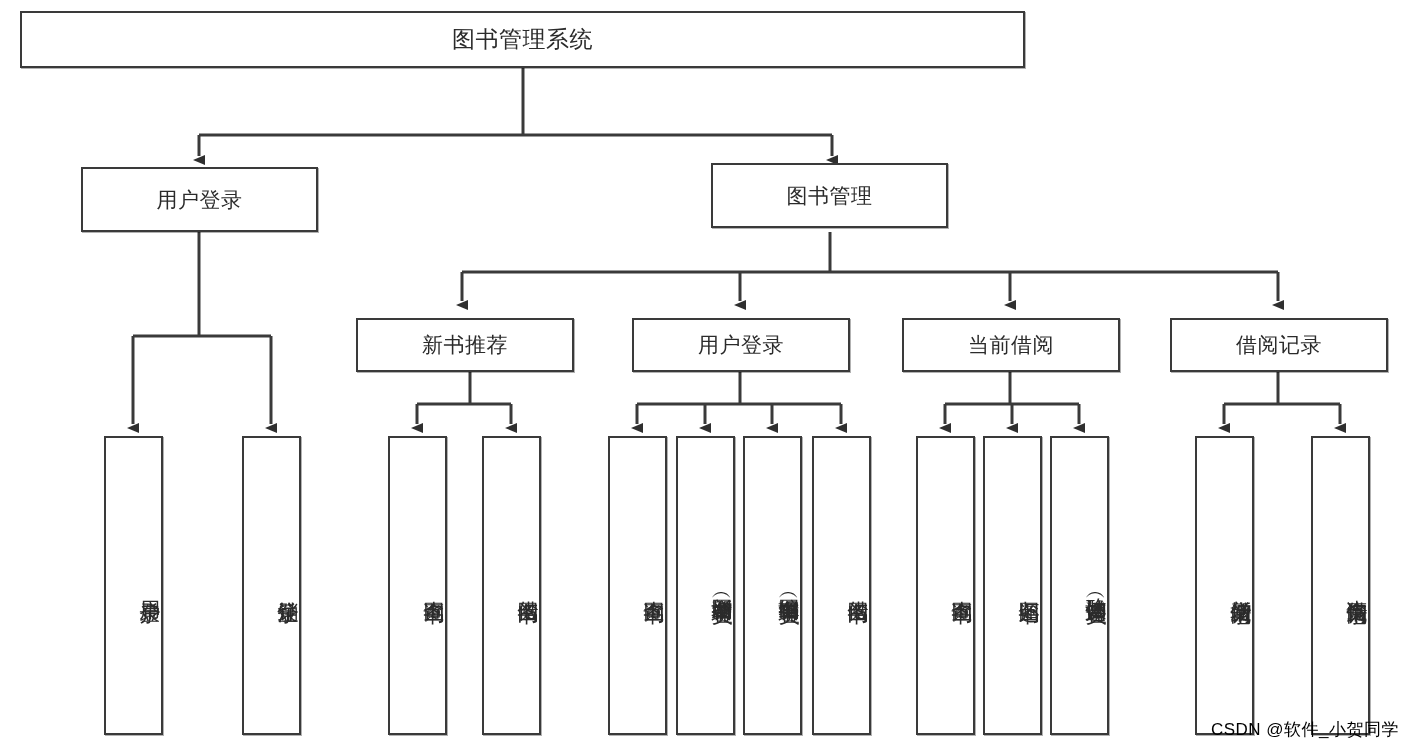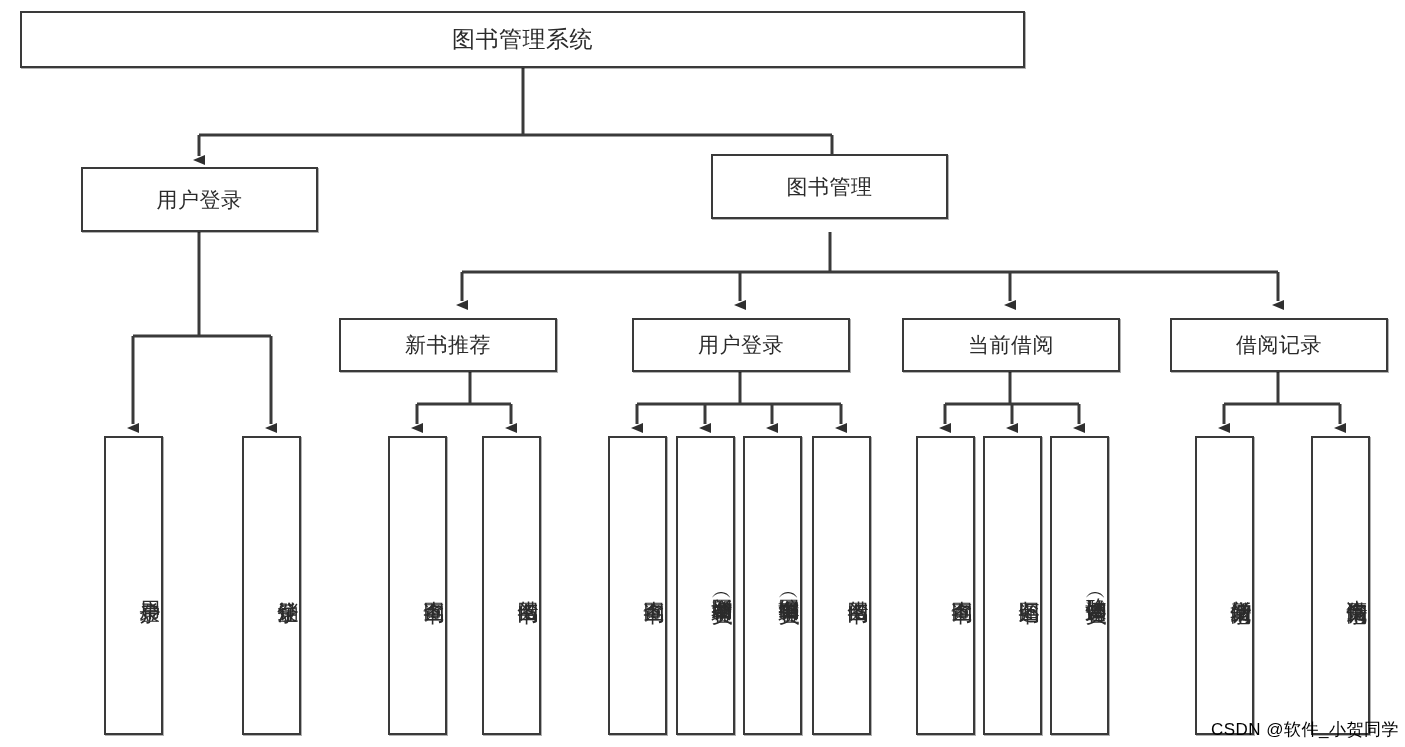--- a/index.html
+++ b/index.html
@@ -129,25 +129,25 @@
     </g>
   </svg>
 
   <div class="node horiz" id="root-node">
     <span>图书管理系统</span>
   </div>
 
   <div class="node horiz" style="left:81px; top:167px; width:237px; height:65px;">
     <span>用户登录</span>
   </div>
-  <div class="node horiz" style="left:711px; top:154px; width:237px; height:65px;">
+  <div class="node horiz" style="left:711px; top:163px; width:237px; height:65px;">
     <span>图书管理</span>
   </div>
 
-  <div class="node horiz" style="left:339px; top:318px; width:218px; height:54px;">
+  <div class="node horiz" style="left:356px; top:318px; width:218px; height:54px;">
     <span>新书推荐</span>
   </div>
   <div class="node horiz" style="left:632px; top:318px; width:218px; height:54px;">
     <span>用户登录</span>
   </div>
   <div class="node horiz" style="left:1170px; top:318px; width:218px; height:54px;">
     <span>借阅记录</span>
   </div>
   <div class="node horiz" style="left:902px; top:318px; width:218px; height:54px;">
     <span>当前借阅</span>

